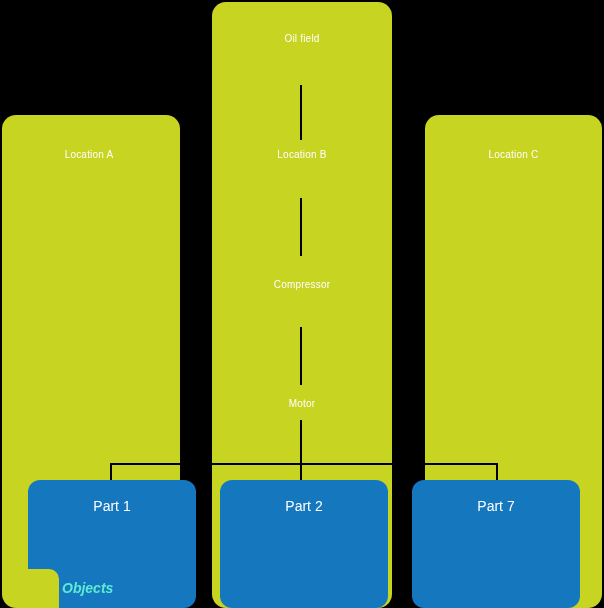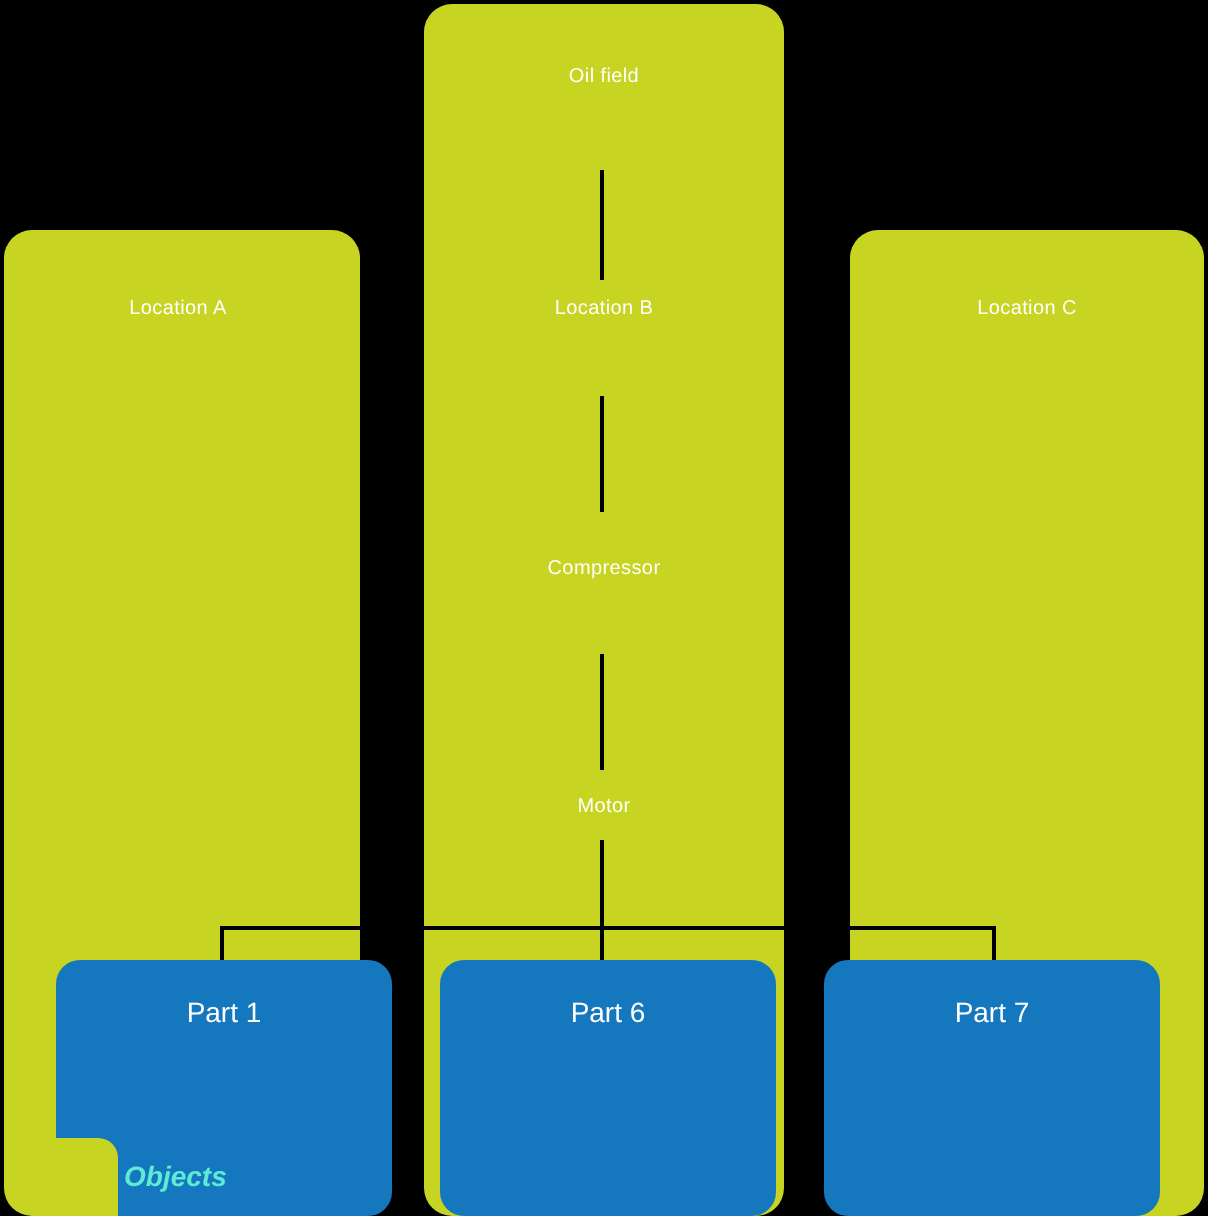--- a/index.html
+++ b/index.html
@@ -150,21 +150,21 @@
     <div class="part-row" style="top:50px;">- --- -</div>
     <div class="part-row" style="top:77px;">- --- -</div>
     <div class="part-row" style="top:104px;">- --- -</div>
 
     <div class="notch" style="left:-1px; bottom:-1px; width:32px; height:40px;"></div>
   </div>
 
   <div class="objects-label" style="left:62px; top:580px;">Objects</div>
 
   <div class="part" style="left:220px; top:480px; width:168px; height:128px;">
-    <div class="part-title" style="top:18px;">Part 6</div>
+    <div class="part-title" style="top:18px;">Part 2</div>
     <div class="part-row" style="top:50px;">- --- -</div>
     <div class="part-row" style="top:77px;">- --- -</div>
     <div class="part-row" style="top:104px;">- --- -</div>
   </div>
 
   <div class="part" style="left:412px; top:480px; width:168px; height:128px;">
     <div class="part-title" style="top:18px;">Part 7</div>
     <div class="part-row" style="top:50px;">- --- -</div>
     <div class="part-row" style="top:77px;">- --- -</div>
     <div class="part-row" style="top:104px;">- --- -</div>

